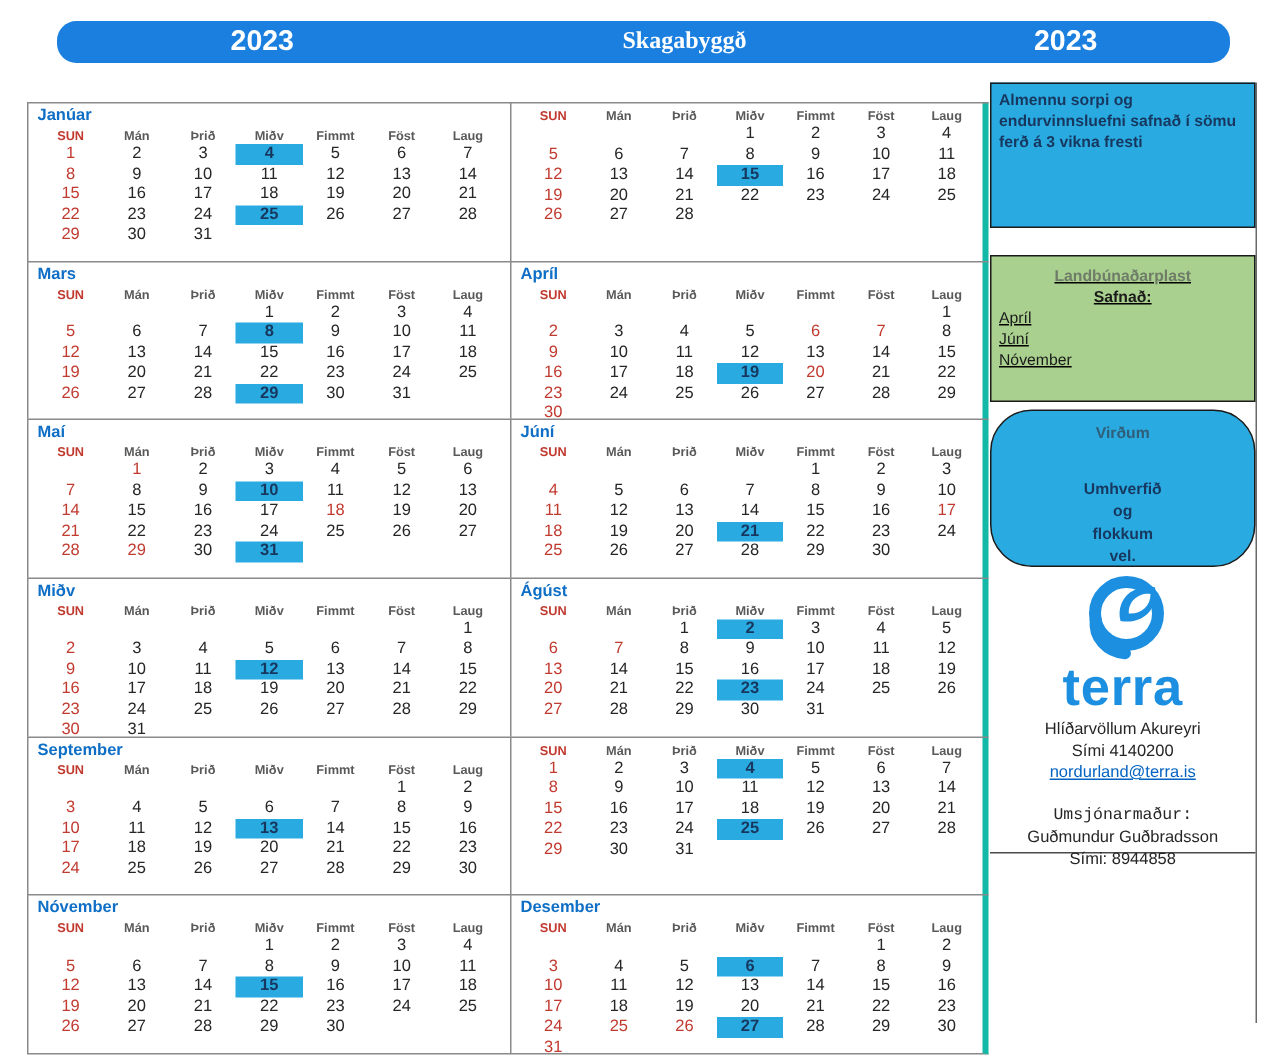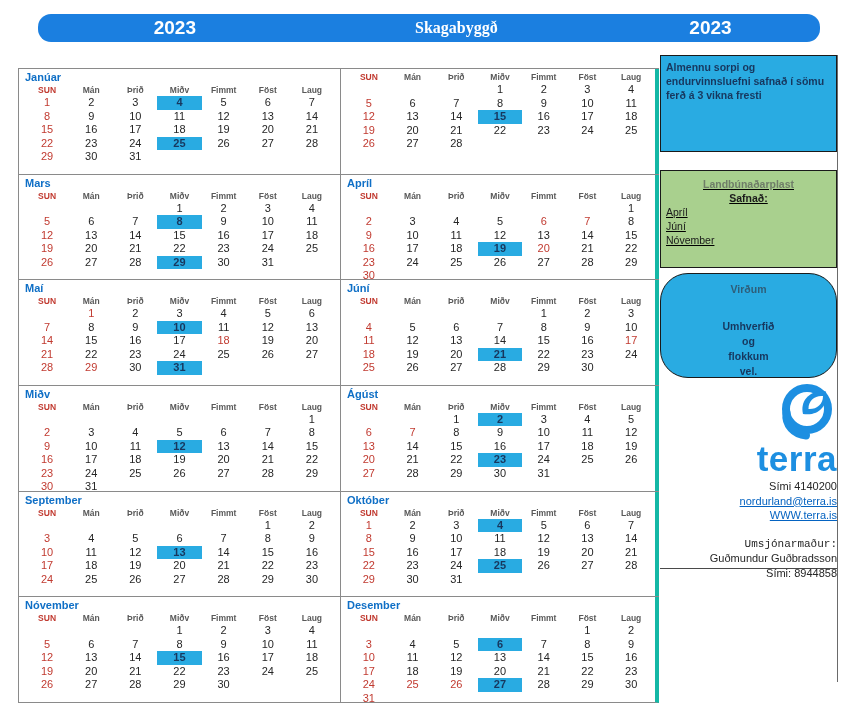--- a/index.html
+++ b/index.html
@@ -37,21 +37,21 @@
         font-size:10.5px;line-height:14px;padding:4px 5px;}
   .box2{top:115px;height:98px;background:#a9d08e;font-size:10.5px;line-height:14px;padding:6px 3px 0 3px;text-decoration:underline;}
   .box2 .t{text-align:center;font-weight:bold;color:#6f7d68;}
   .box2 .s{text-align:center;font-weight:bold;color:#1a1a1a;}
   .box2 .m{color:#1a1a1a;padding-left:2px;}
   .box3{top:218px;height:105px;background:#29abe2;text-align:center;
         font-size:10.5px;line-height:15px;padding-top:8px;border-radius:28px;}
   .box3 .mt{color:#2f5e79;font-weight:bold;margin-bottom:22px;}
   .box3 .ml{color:#17375e;font-weight:bold;}
   .contact{position:absolute;left:0;top:325px;width:177px;height:189px;box-sizing:border-box;
-           border-bottom:1px solid #4a4a4a;text-align:right;font-size:11px;color:#262626;line-height:14.5px;}
+           border-bottom:1px solid #4a4a4a;text-align:center;font-size:11px;color:#262626;line-height:14.5px;}
   .logo-wrap{margin-top:2px;height:62px;}
   .brand{color:#1d8fe1;font-weight:bold;font-size:35px;line-height:30px;
          letter-spacing:0.5px;margin-bottom:5px;}
   .link{display:block;color:#0563c1;text-decoration:underline;font-size:11px;line-height:14.5px;}
   .sp{margin-top:14px;font-family:Liberation Mono, monospace;}
 </style>
 </head>
 <body>
 
 <div class="page">
@@ -587,21 +587,20 @@
           <div class="dc red">24</div>
           <div class="dc">25</div>
           <div class="dc">26</div>
           <div class="dc">27</div>
           <div class="dc">28</div>
           <div class="dc">29</div>
           <div class="dc">30</div>
         </div>
       </div>
       <div class="month">
-        <div class="month-title">Október</div>
         <div class="mrow">
           <div class="dh sun">SUN</div>
           <div class="dh">Mán</div>
           <div class="dh">Þrið</div>
           <div class="dh">Miðv</div>
           <div class="dh">Fimmt</div>
           <div class="dh">Föst</div>
           <div class="dh">Laug</div>
         </div>
         <div class="mrow">
@@ -800,22 +799,22 @@
     <div class="contact">
       <div class="logo-wrap">
         <svg width="64" height="62" viewBox="0 0 64 62" aria-hidden="true">
           <circle cx="34" cy="27" r="21" fill="none" stroke="#1d8fe1" stroke-width="8"></circle>
           <path d="M13.5 31 C12 43 21 52.5 33 53.5" fill="none" stroke="#1d8fe1" stroke-width="8" stroke-linecap="round"></path>
           <path d="M30 32 C26.5 18 38 7 53 9.5 C55.5 24 45 34.5 30 32 Z" fill="#1d8fe1"></path>
           <path d="M35.5 27 C35 18.5 42.5 13 50 14 C50 22.5 43.5 27.5 35.5 27 Z" fill="#ffffff"></path>
         </svg>
       </div>
       <div class="brand">terra</div>
+      <div>Hlíðarvöllum Akureyri</div>
       <div>Sími 4140200</div>
       <a class="link" href="#">nordurland@terra.is</a>
-      <a class="link" href="#">WWW.terra.is</a>
       <div class="sp">Umsjónarmaður:</div>
       <div>Guðmundur Guðbradsson</div>
       <div>Sími: 8944858</div>
     </div>
 
   </div>
 </div>
 
 </body></html>

